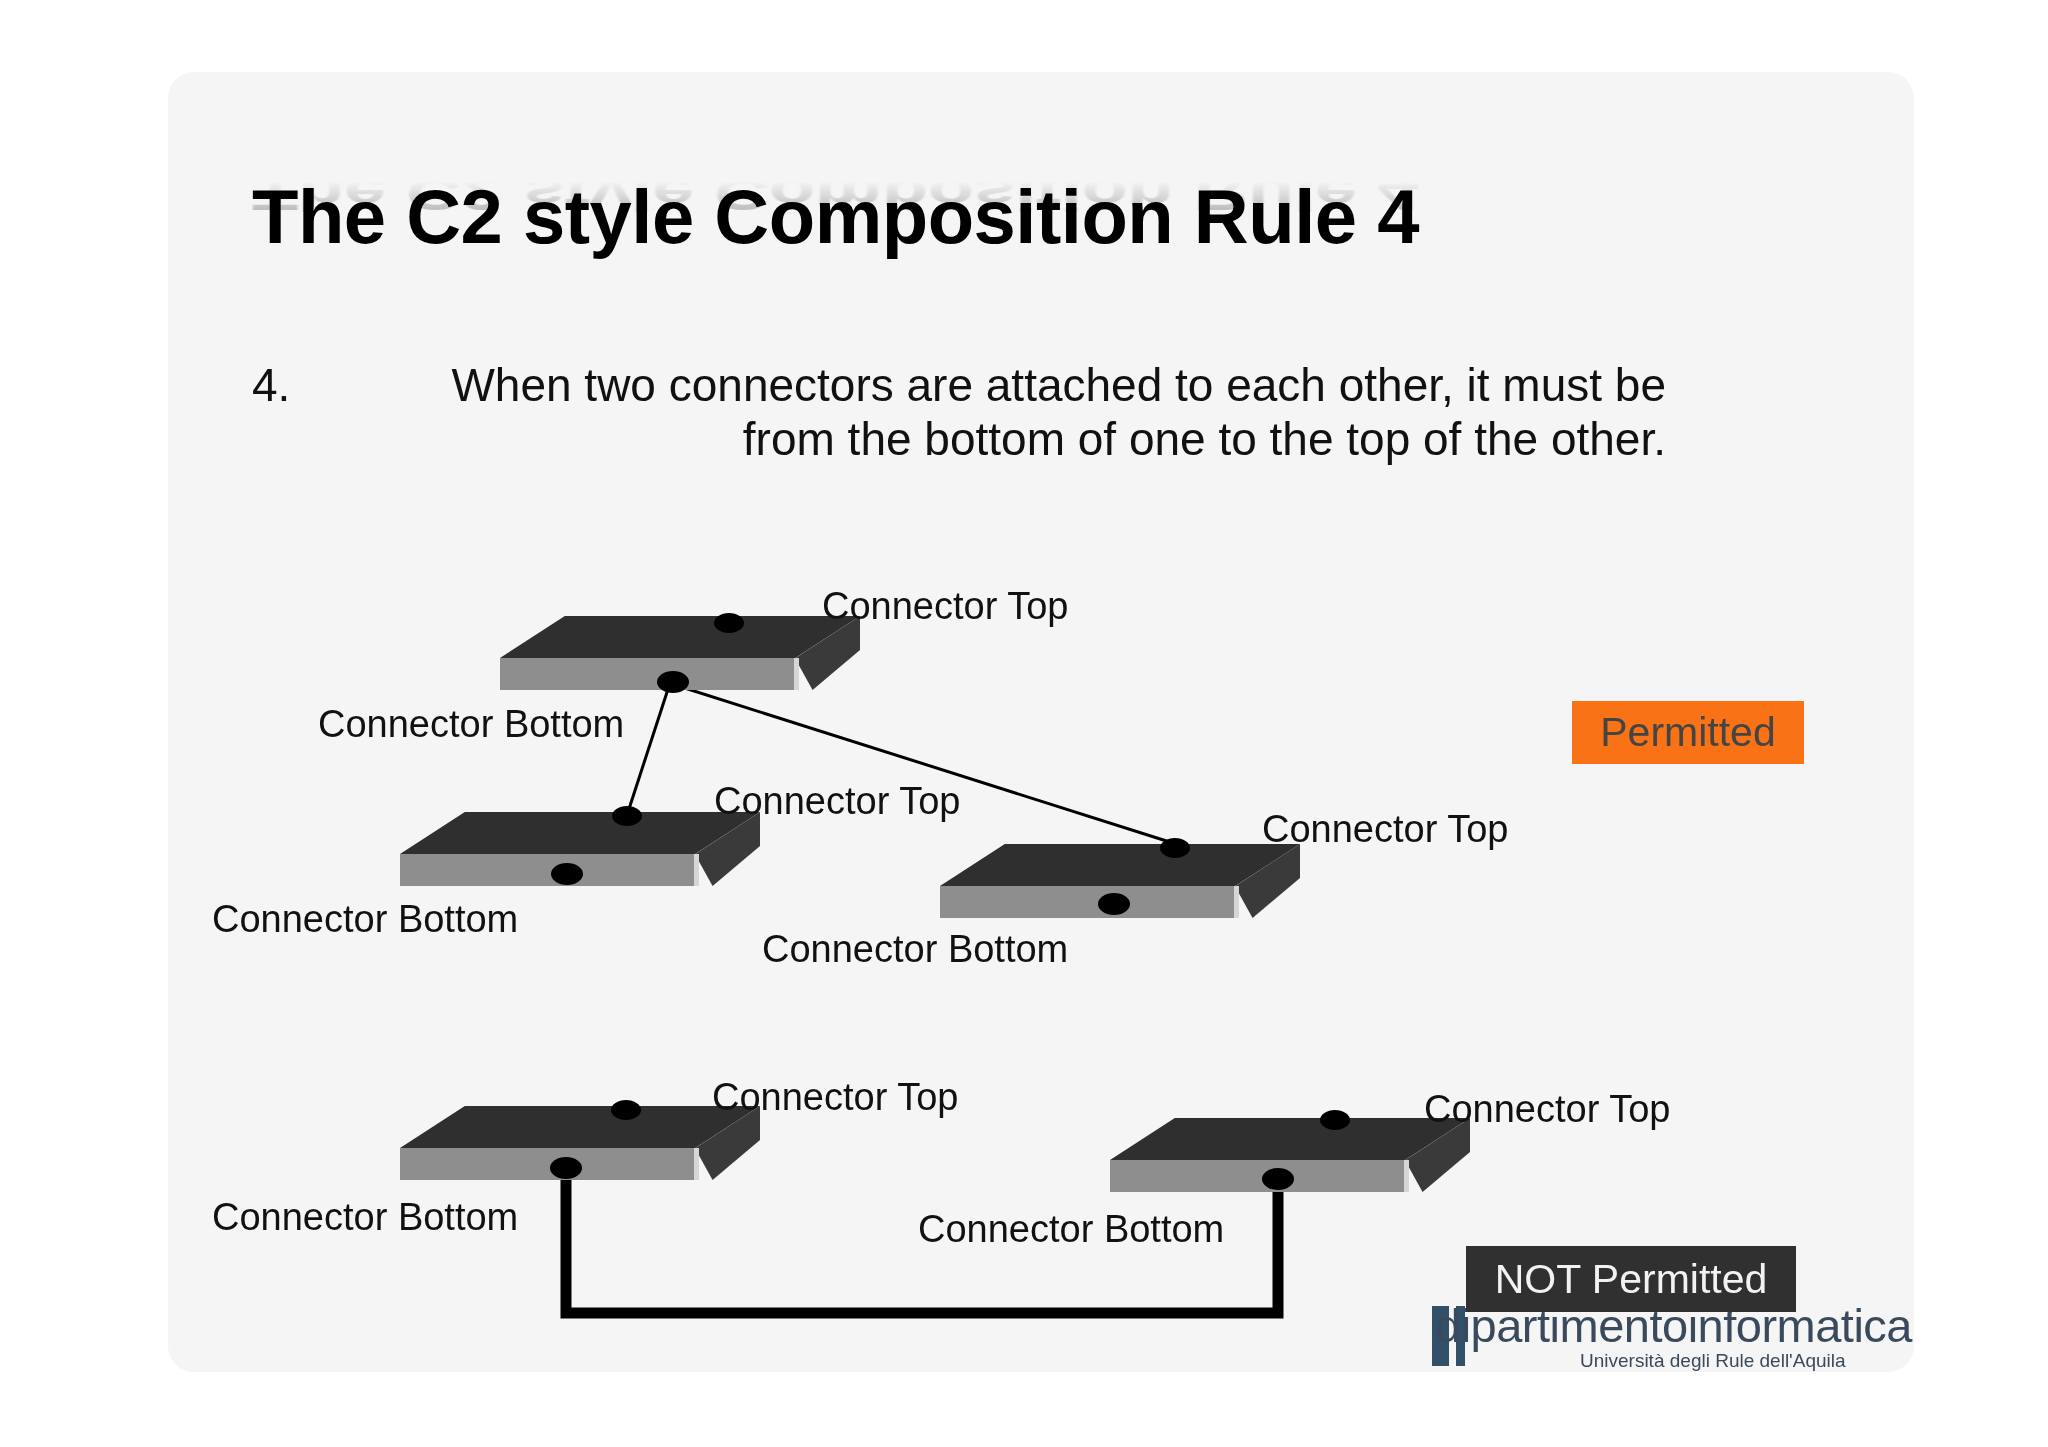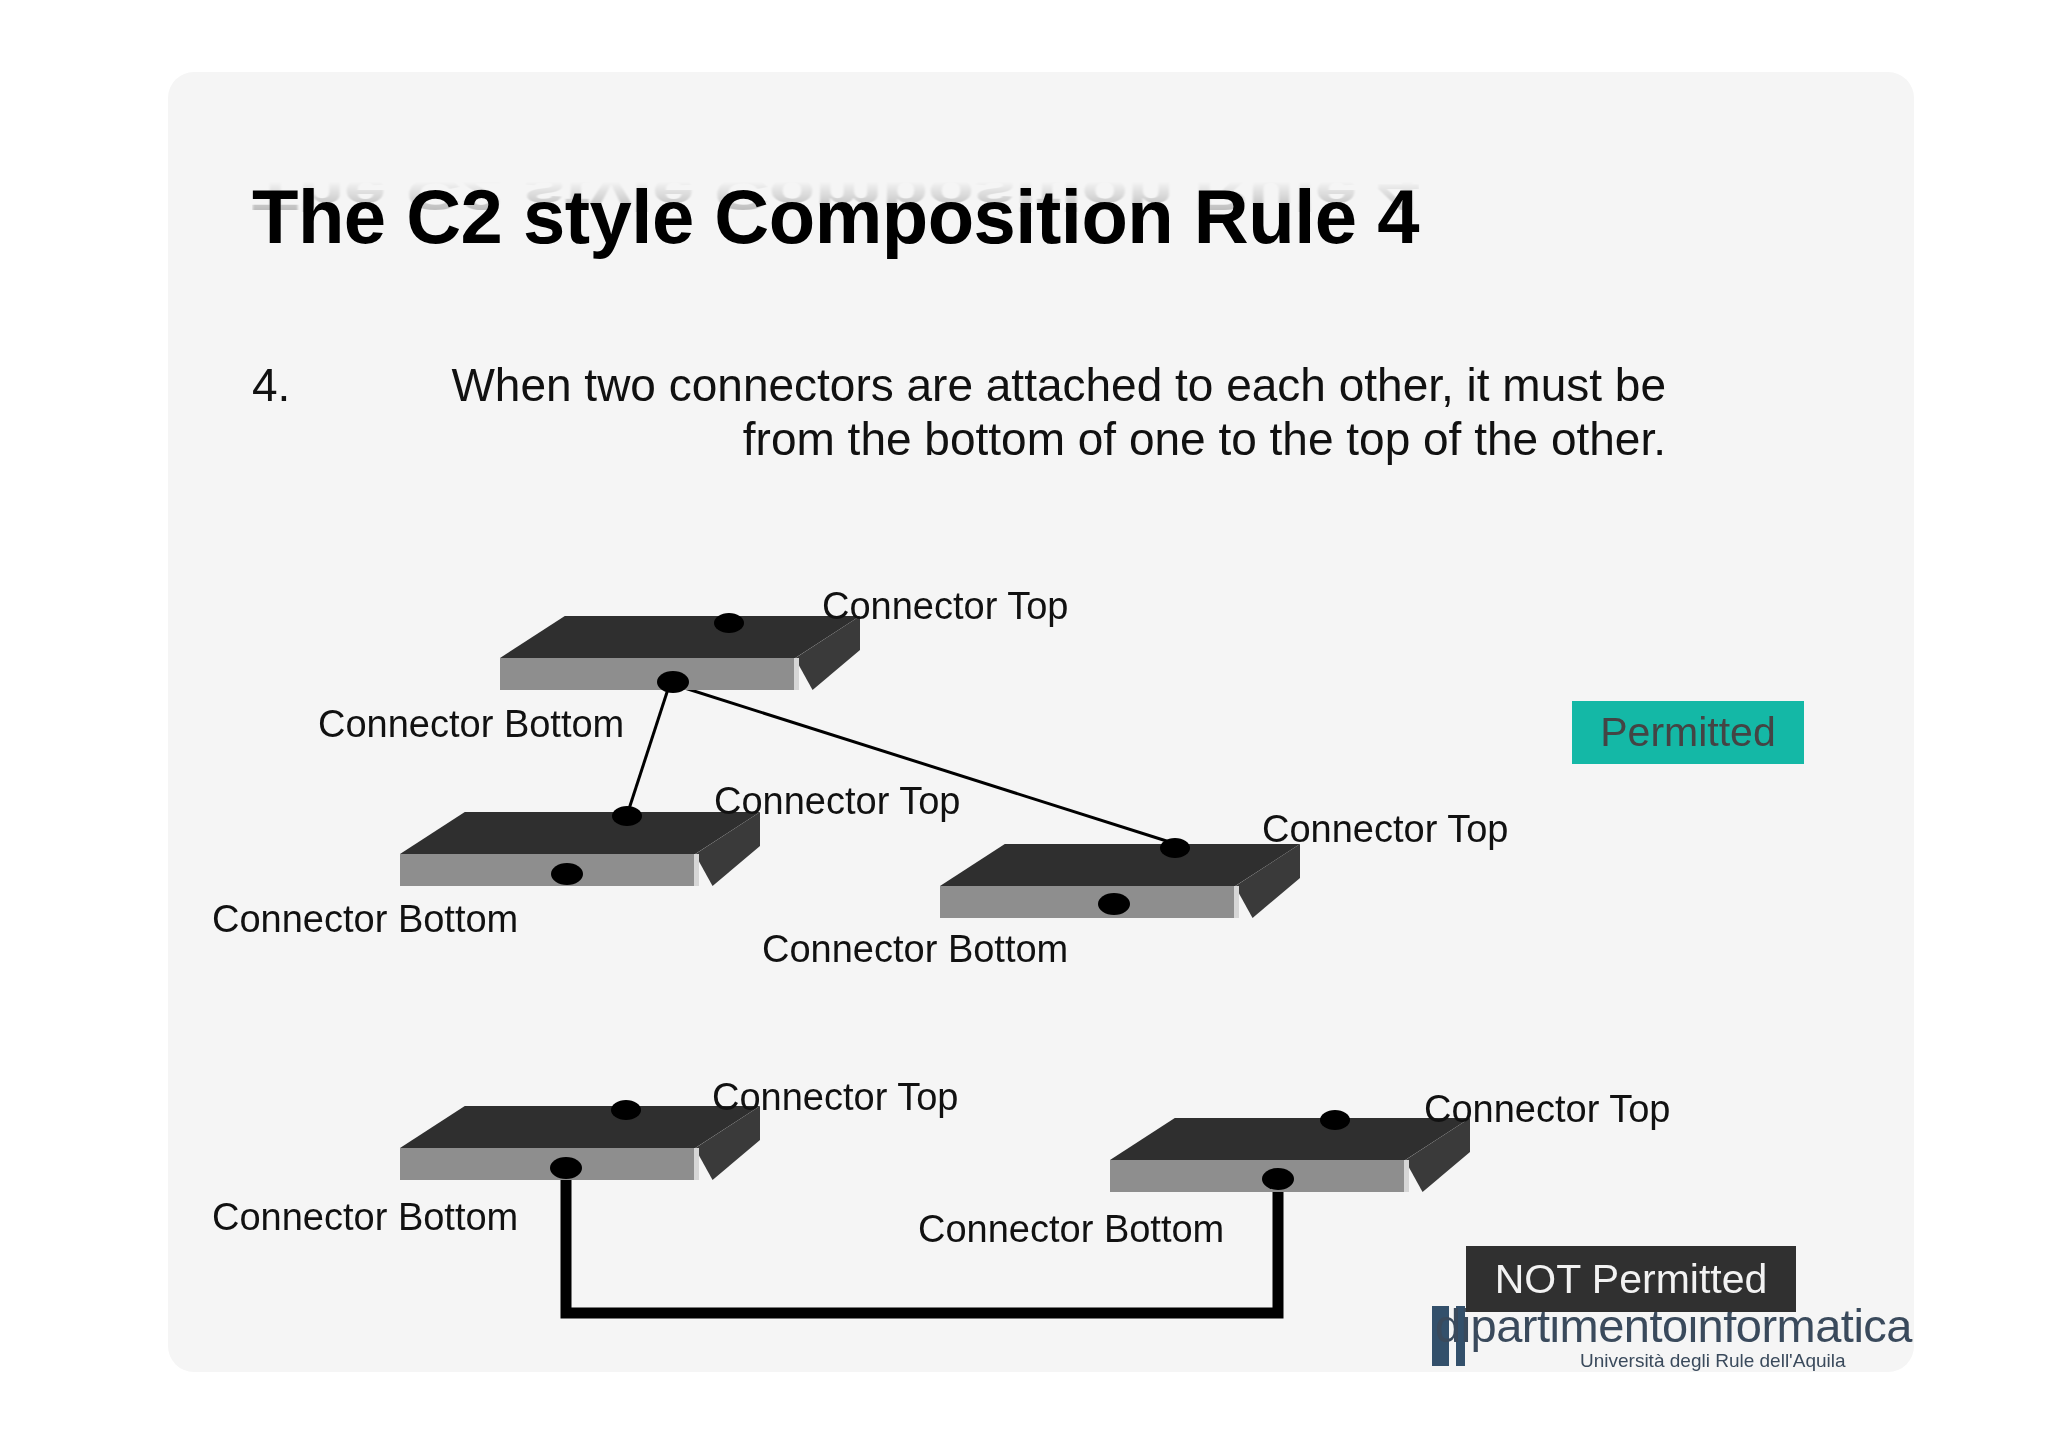--- a/index.html
+++ b/index.html
@@ -128,21 +128,21 @@
     font-family: "Liberation Sans", sans-serif;
   }
 
   
   #permitted-badge {
     position: absolute;
     left: 1572px;
     top: 701px;
     width: 232px;
     height: 63px;
-    background: #14b8a6;
+    background: #f97316;
     color: #444444;
     font-size: 41px;
     display: flex;
     align-items: center;
     justify-content: center;
   }
   #not-permitted-badge {
     position: absolute;
     left: 1466px;
     top: 1246px;

